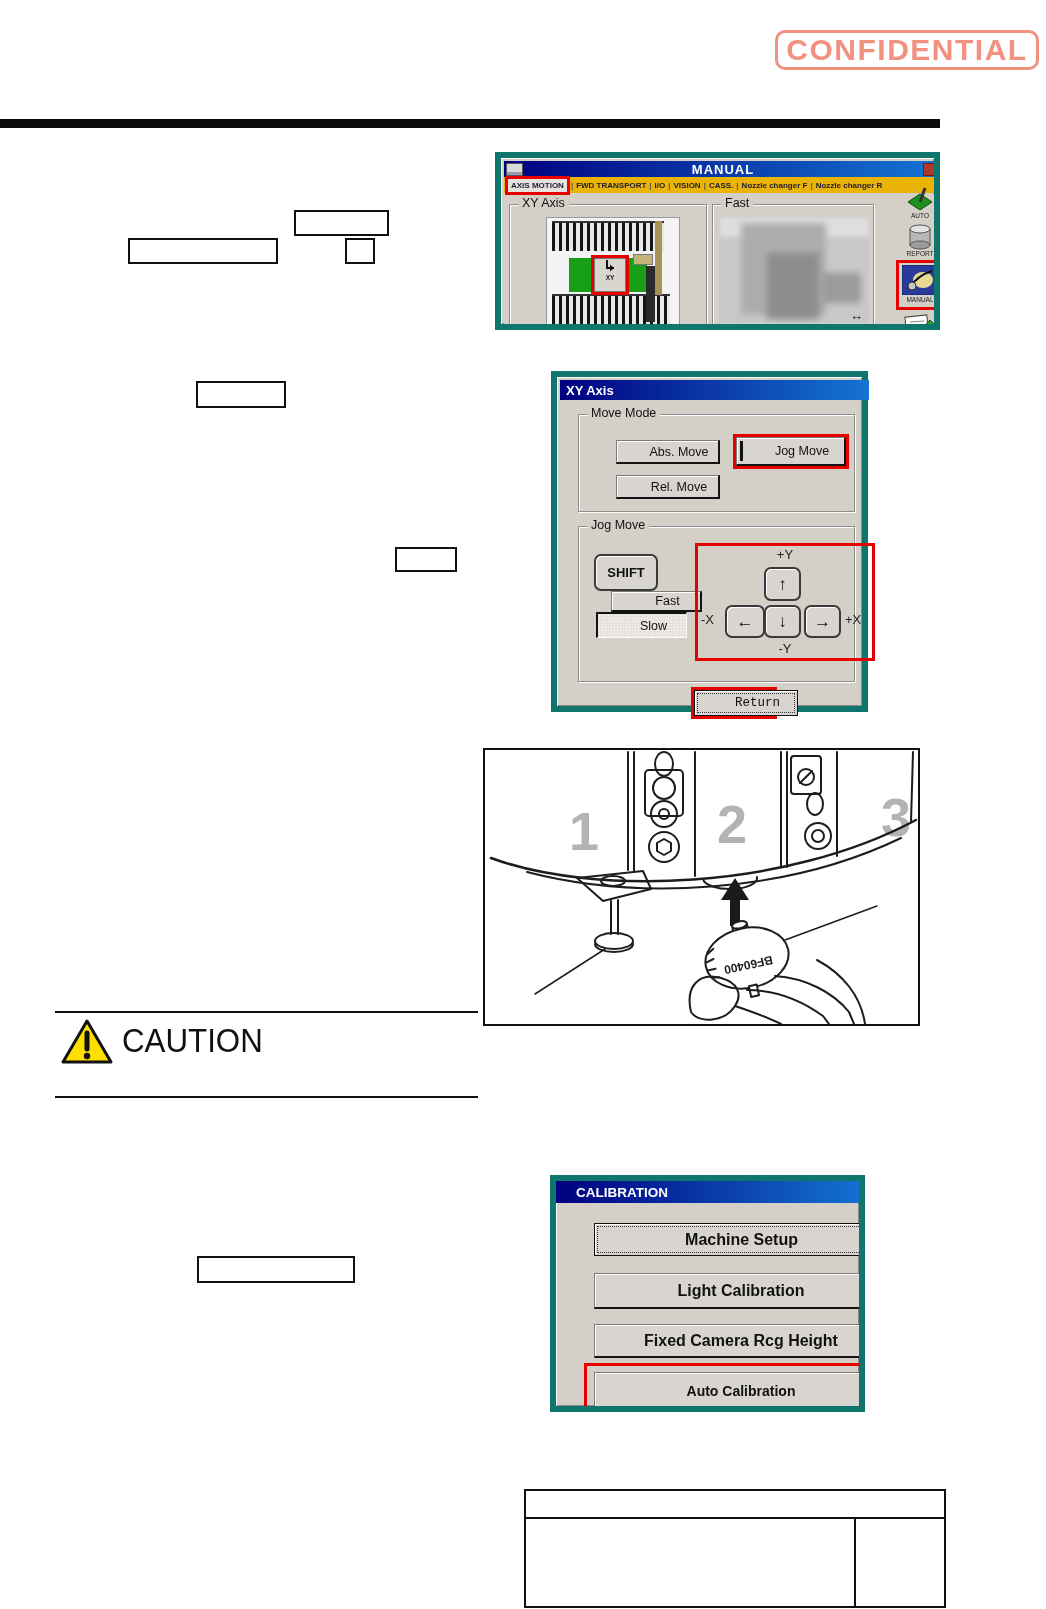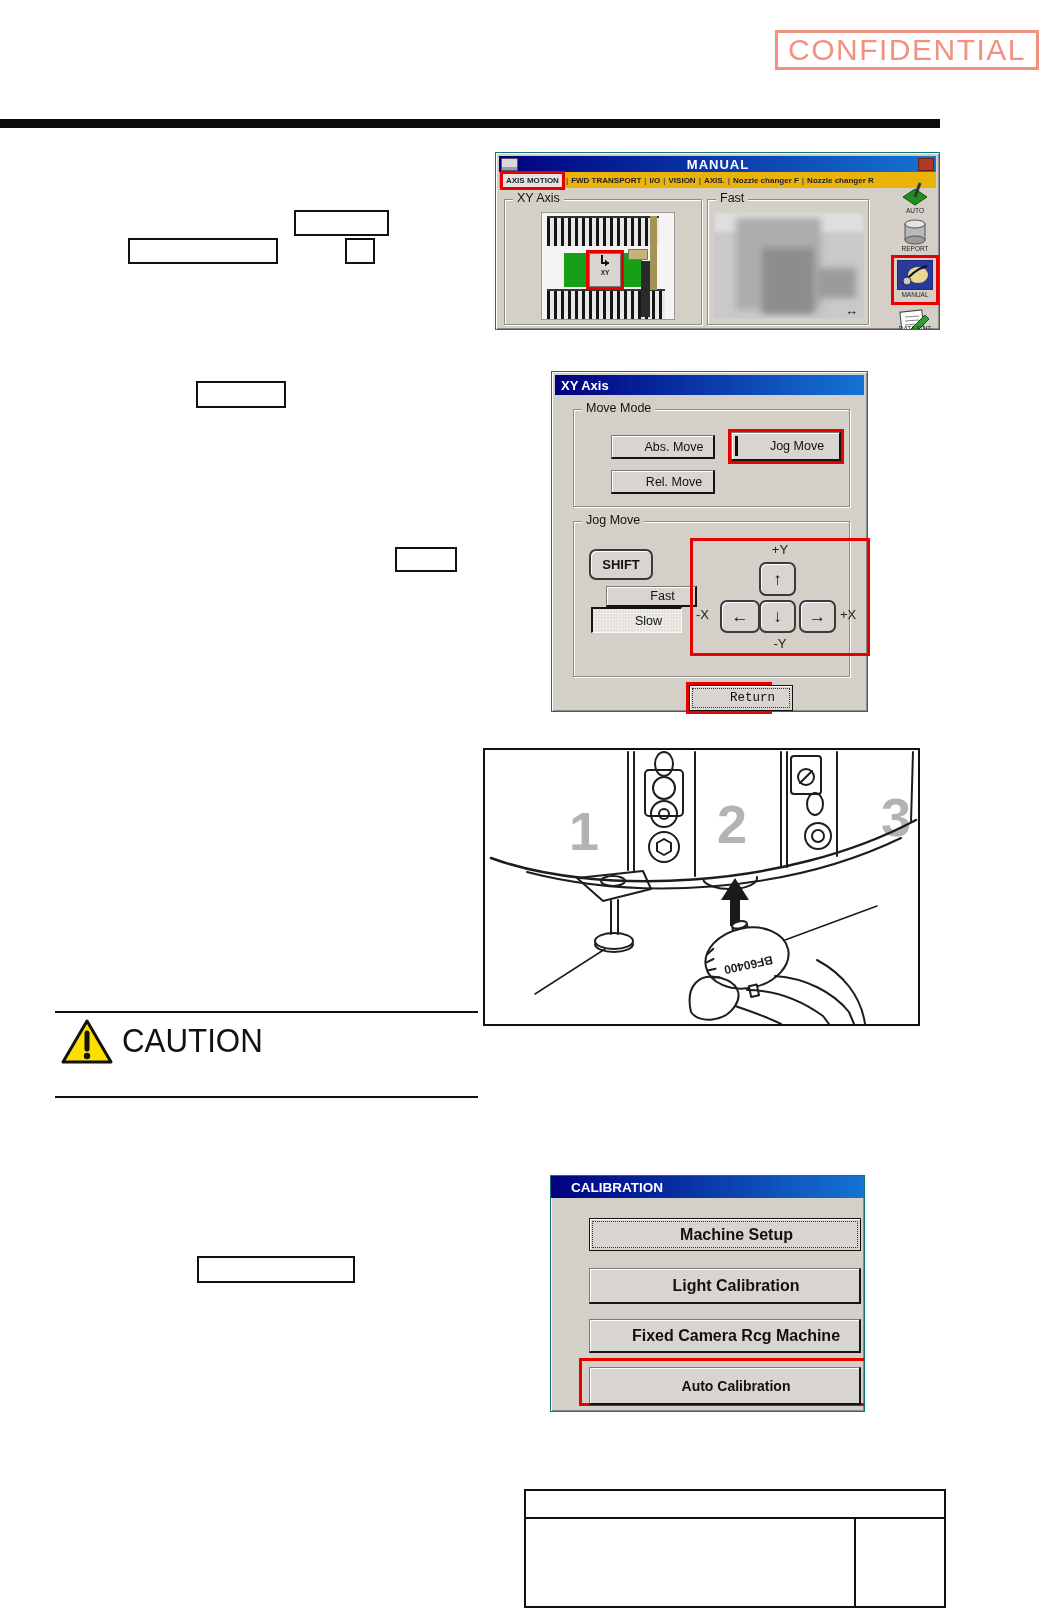--- a/index.html
+++ b/index.html
@@ -1,29 +1,29 @@
 <!DOCTYPE html>
 <html><head>
 <meta charset="utf-8">
 <style>
   html,body{margin:0;padding:0;background:#888;}
   .page{position:relative;width:1046px;height:1609px;background:#ffffff;overflow:hidden;
         font-family:"Liberation Sans",sans-serif;color:#111;}
   .abs{position:absolute;}
 
   
-  .stamp{left:775px;top:30px;width:258px;height:34px;border:3px solid #f29180;border-radius:0;
-         color:#f29180;font-size:30px;font-weight:400;letter-spacing:1.5px;text-align:center;
+  .stamp{left:775px;top:30px;width:258px;height:34px;border:3px solid #f29180;border-radius:10px;
+         color:#f29180;font-size:30px;font-weight:700;letter-spacing:1.5px;text-align:center;
          line-height:34px;}
 
   
   .topbar{left:0;top:119px;width:940px;height:9px;background:#0b0b0b;}
 
   
-  .winframe{background:#d4d0c8;border:1px solid #0f766e;
+  .winframe{background:#d4d0c8;border:6px solid #0f766e;
             box-shadow:inset 1px 1px 0 #ffffff, inset -1px -1px 0 #8a8a8a;}
   .tbar{background:linear-gradient(90deg,#000080,#1474d4);color:#fff;font-weight:bold;
         display:flex;align-items:center;}
   .b95{background:#d8d5d0;border-top:1px solid #7a7a7a;border-left:1px solid #7a7a7a;
        border-right:2px solid #141414;border-bottom:2px solid #141414;
        box-shadow:inset 1px 1px 0 #ffffff;display:flex;align-items:center;justify-content:center;
        font-size:12.5px;color:#111;box-sizing:border-box;padding-left:23px;}
   .bpad{background:#d8d5d0;border:2px solid #3a3a3a;border-radius:7px;
         box-shadow:inset 1px 1px 0 #fff;display:flex;align-items:center;justify-content:center;
         box-sizing:border-box;font-weight:bold;}
@@ -103,21 +103,21 @@
     </div>
     <div class="abs mw-tabs">
       <span class="mw-tab active">AXIS MOTION</span>
         <span class="tabsep">|</span>
       <span class="mw-tab">FWD TRANSPORT</span>
         <span class="tabsep">|</span>
       <span class="mw-tab">I/O</span>
         <span class="tabsep">|</span>
       <span class="mw-tab">VISION</span>
         <span class="tabsep">|</span>
-      <span class="mw-tab">AXIS.</span>
+      <span class="mw-tab">CASS.</span>
         <span class="tabsep">|</span>
       <span class="mw-tab">Nozzle changer F</span>
         <span class="tabsep">|</span>
       <span class="mw-tab">Nozzle changer R</span>
     </div>
 
     <div class="abs mw-body">
 
       <div class="mw-group gbox" style="left:5px;top:10px;width:198px;height:126px;">
         <span class="glabel">XY Axis</span>
@@ -196,21 +196,21 @@
         <div class="b95" style="width:110px;height:29px;position:relative;">
           <span style="position:absolute;left:3px;top:3px;bottom:3px;width:3px;background:#111;"></span>
           <span>Jog Move</span>
         </div>
       </div>
       <div class="abs b95" style="left:37px;top:60px;width:104px;height:24px;">Rel. Move</div>
     </div>
 
     <div class="abs gbox" style="left:21px;top:149px;width:277px;height:156px;">
       <span class="glabel">Jog Move</span>
-      <div class="abs bpad" style="left:15px;top:27px;width:64px;height:31px;font-size:13px;">SHIFT</div>
+      <div class="abs bpad" style="left:15px;top:27px;width:64px;height:37px;font-size:13px;">SHIFT</div>
       <div class="abs b95" style="left:32px;top:64px;width:91px;height:21px;">Fast</div>
       <div class="abs b95 pressed" style="left:17px;top:85px;width:91px;height:26px;">Slow</div>
 
       <div class="abs redbox" style="left:116px;top:16px;width:180px;height:118px;">
         <div class="abs axislbl" style="left:0;right:0;top:1px;text-align:center;">+Y</div>
         <div class="abs bpad" style="left:66px;top:21px;width:37px;height:34px;">
             <span class="arrow-glyph">↑</span>
           </div>
         <div class="abs axislbl" style="left:3px;top:66px;">-X</div>
         <div class="abs bpad" style="left:27px;top:59px;width:40px;height:33px;">
@@ -308,21 +308,21 @@
   </svg>
   <div class="abs cautionlbl" style="left:122px;top:1021px;">CAUTION</div>
   <div class="abs hrule" style="left:55px;top:1096px;width:423px;"></div>
 
   <div class="abs winframe caldlg">
     <div class="abs tbar cal-title">
       <span>CALIBRATION</span>
     </div>
     <div class="abs b95 calbtn focusdots" style="top:42px;height:33px;border:1.5px solid #111;">Machine Setup</div>
     <div class="abs b95 calbtn" style="top:92px;height:36px;">Light Calibration</div>
-    <div class="abs b95 calbtn" style="top:143px;height:34px;">Fixed Camera Rcg Machine</div>
+    <div class="abs b95 calbtn" style="top:143px;height:34px;">Fixed Camera Rcg Height</div>
     <div class="abs redbox" style="left:28px;top:182px;width:292px;height:48px;">
       <div class="abs b95" style="left:7px;top:6px;width:272px;height:38px;font-weight:bold;font-size:14px;">Auto Calibration</div>
     </div>
   </div>
 
   <div class="abs btable">
     <div class="h"></div>
     <div class="v"></div>
   </div>
 

